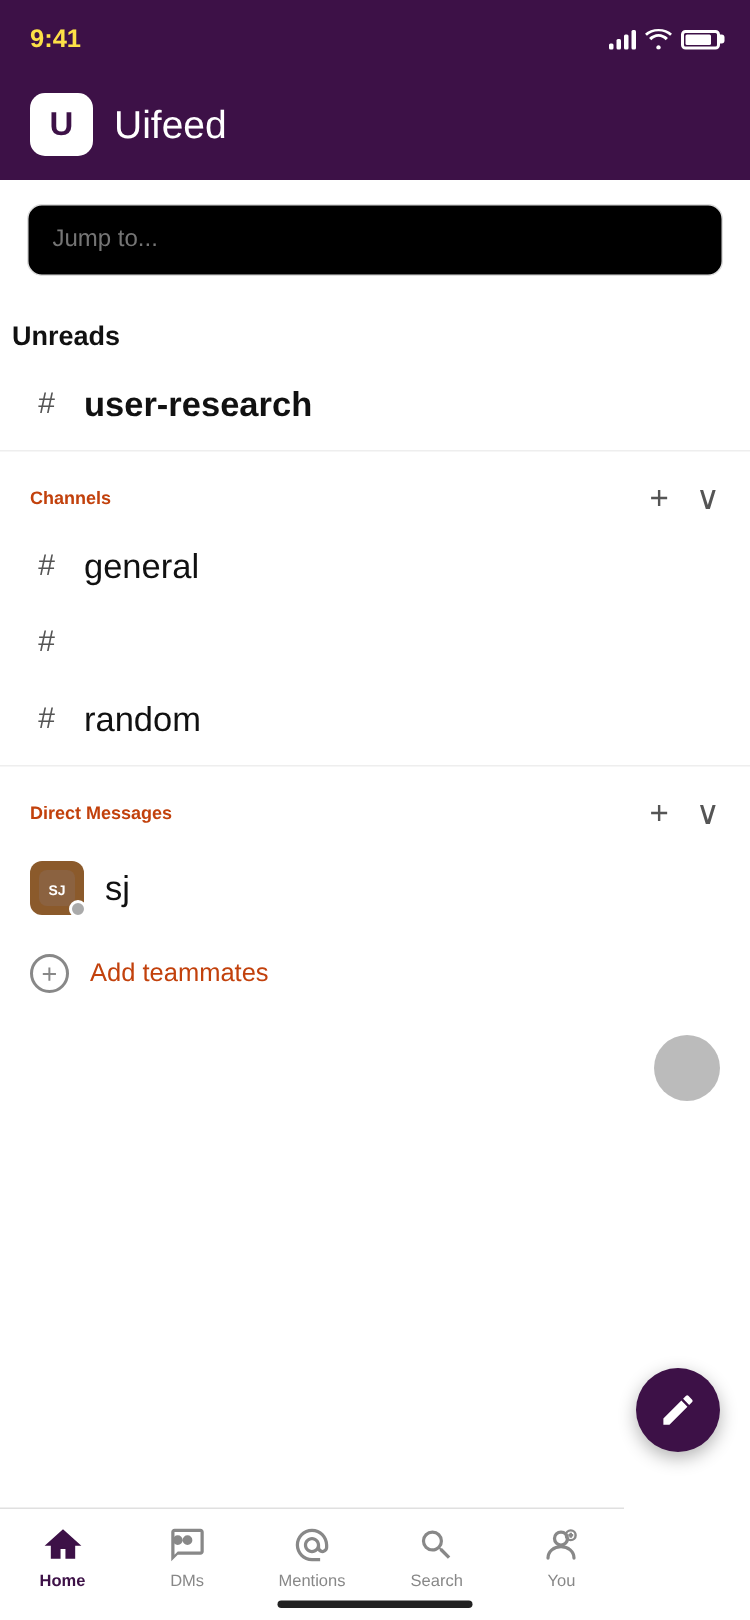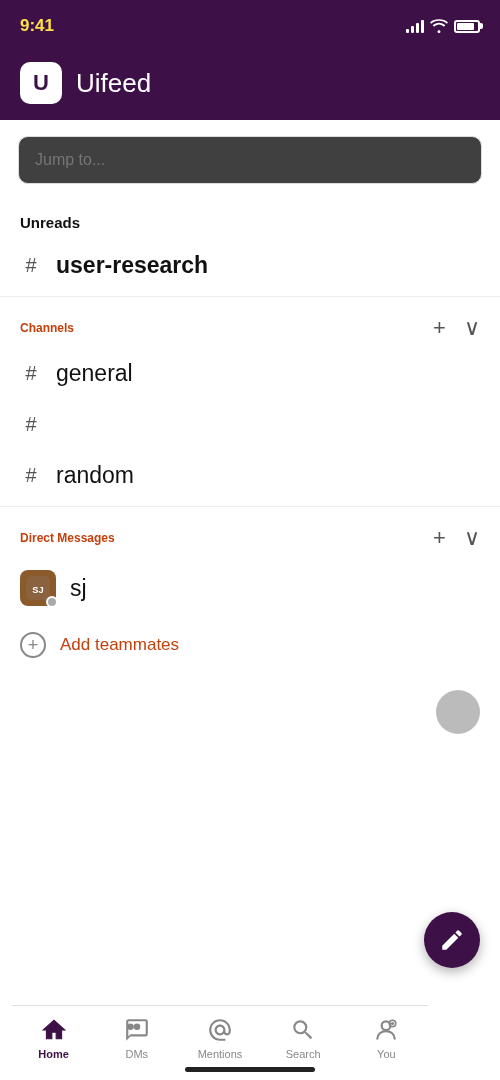--- a/index.html
+++ b/index.html
@@ -108,27 +108,27 @@
       background: #fff;
     }
     .jump-to-input {
       width: 100%;
       border: 1.5px solid #ddd;
       border-radius: 10px;
       padding: 14px 16px;
       font-size: 16px;
       color: #aaa;
       outline: none;
-      background: #404040;
+      background: #000000;
     }
 
     
     .section-label {
-      padding: 14px 20px 8px 20px;
-      font-size: 15px;
+      padding: 14px 20px 8px 8px;
+      font-size: 18px;
       font-weight: 700;
       color: #111;
     }
 
     
     .list-item {
       display: flex;
       align-items: center;
       padding: 13px 20px;
       gap: 14px;
@@ -299,21 +299,21 @@
     .fab svg {
       width: 26px;
       height: 26px;
       fill: #fff;
     }
 
     
     .tab-bar {
       position: absolute;
       bottom: 0;
-      left: 12px;
+      left: 0;
       width: 416px;
       background: #fff;
       border-top: 1px solid #e0e0e0;
       display: flex;
       align-items: flex-end;
       justify-content: space-around;
       padding: 10px 0 20px 0;
     }
     .tab-item {
       display: flex;

